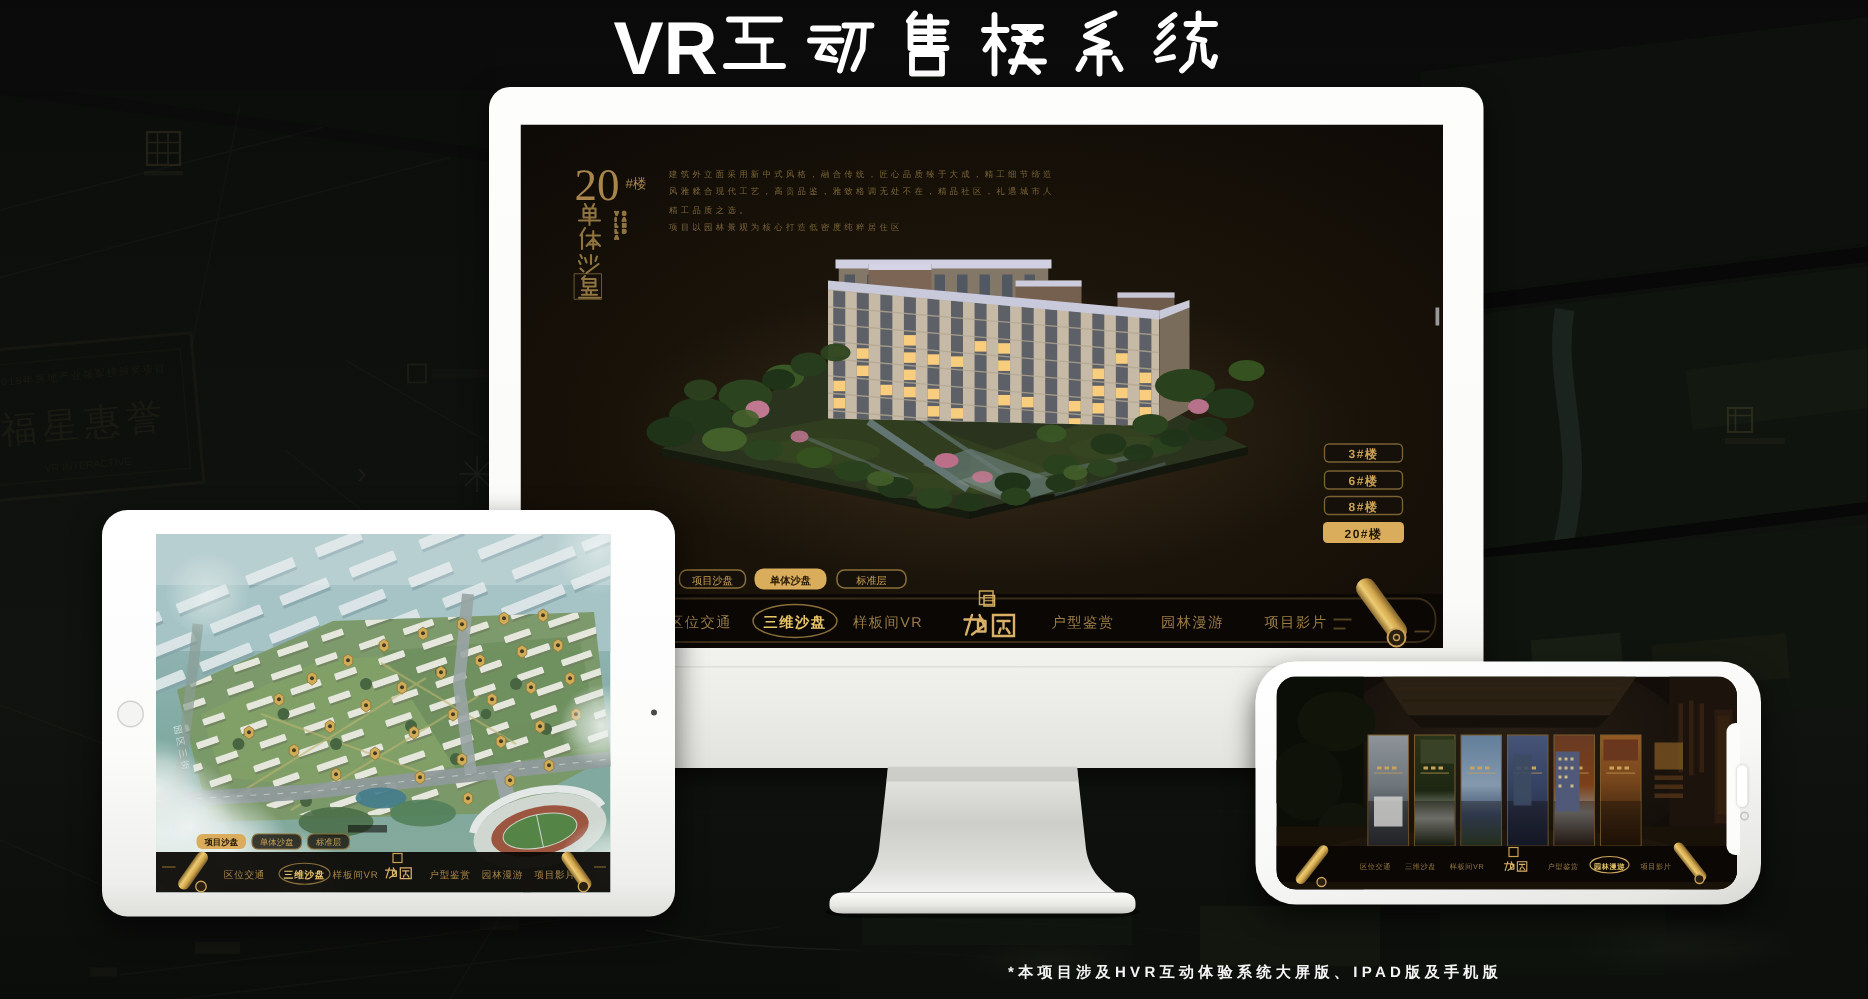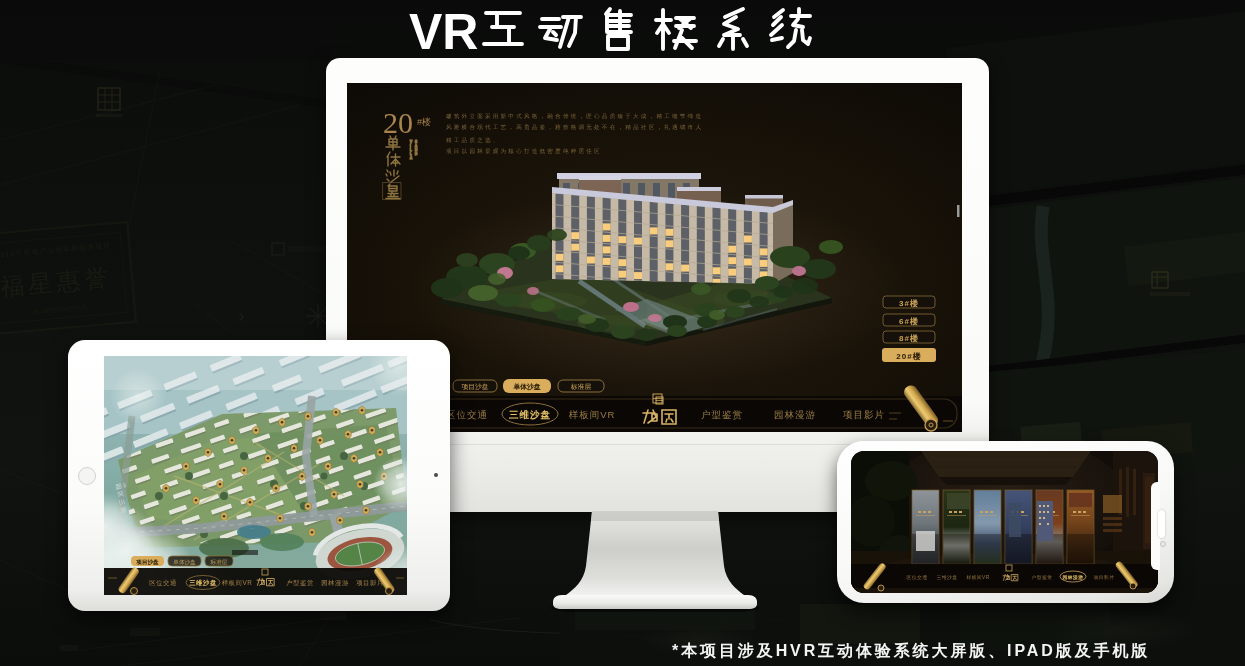--- a/index.html
+++ b/index.html
@@ -1219,14 +1219,14 @@
 </g>
 </g>
 </svg>
 
 <div class="abs" style="left:1151px;top:482px;width:9px;height:88px;background:#fcfcfb;border-radius:6px 0 0 6px;"></div>
 
 <div class="abs" style="left:1158px;top:510px;width:7px;height:28px;border-radius:4px;background:#ffffff;box-shadow:0 0 2px rgba(0,0,0,0.25);"></div>
 
 <div class="abs" style="left:1160px;top:541px;width:4px;height:4px;border-radius:50%;background:#eaeae8;border:0.5px solid #c2c2be;"></div>
 
-<div class="abs" style="left:672px;top:641px;color:#f4f4f4;font-size:16px;letter-spacing:2.9px;font-weight:bold;">*本项目涉及HVR互动体验系统大屏版、IPAD版及手机版</div>
+<div class="abs" style="left:672px;top:641px;color:#f4f4f4;font-size:10px;letter-spacing:2.9px;font-weight:bold;">*本项目涉及HVR互动体验系统大屏版、IPAD版及手机版</div>
 
 </div>
 </body></html>

